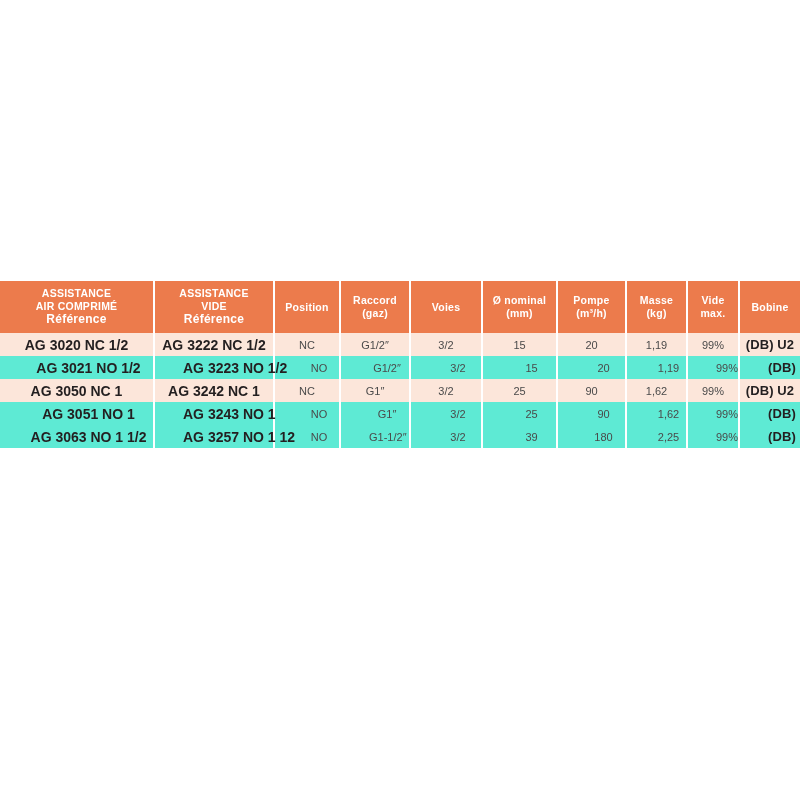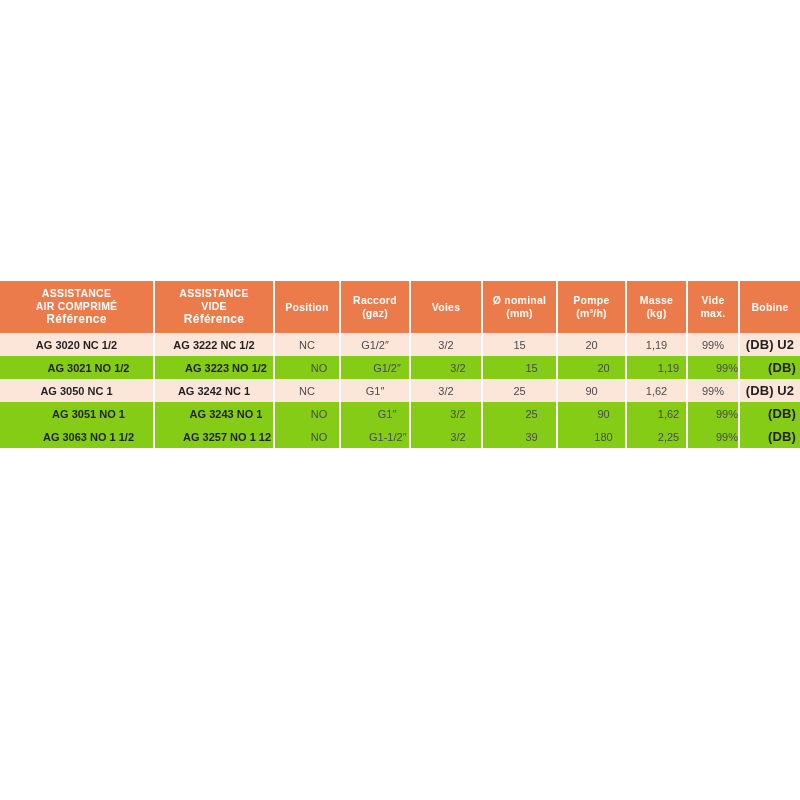--- a/index.html
+++ b/index.html
@@ -73,28 +73,28 @@
     color: #3b3b3b;
     text-align: center;
     vertical-align: middle;
     border-right: 2px solid #ffffff;
     box-sizing: border-box;
     white-space: nowrap;
   }
   tbody td:last-child { border-right: none; }
 
   tbody tr.row-light td { background: #fce6da; }
-  tbody tr.row-dark  td { background: #84cc16; padding-left: 28px; }
+  tbody tr.row-dark  td { background: #5eead4; padding-left: 28px; }
 
   
   tbody td.c-ref,
   tbody td.c-bobine {
     font-weight: bold;
     color: #231f20;
-    font-size: 11px;
+    font-size: 14px;
   }
   tbody td.c-bobine { font-size: 13px; letter-spacing: 0.1px; }
 
   tbody td.c-pos,
   tbody td.c-raccord,
   tbody td.c-voies,
   tbody td.c-dn,
   tbody td.c-pompe,
   tbody td.c-masse,
   tbody td.c-vide {

